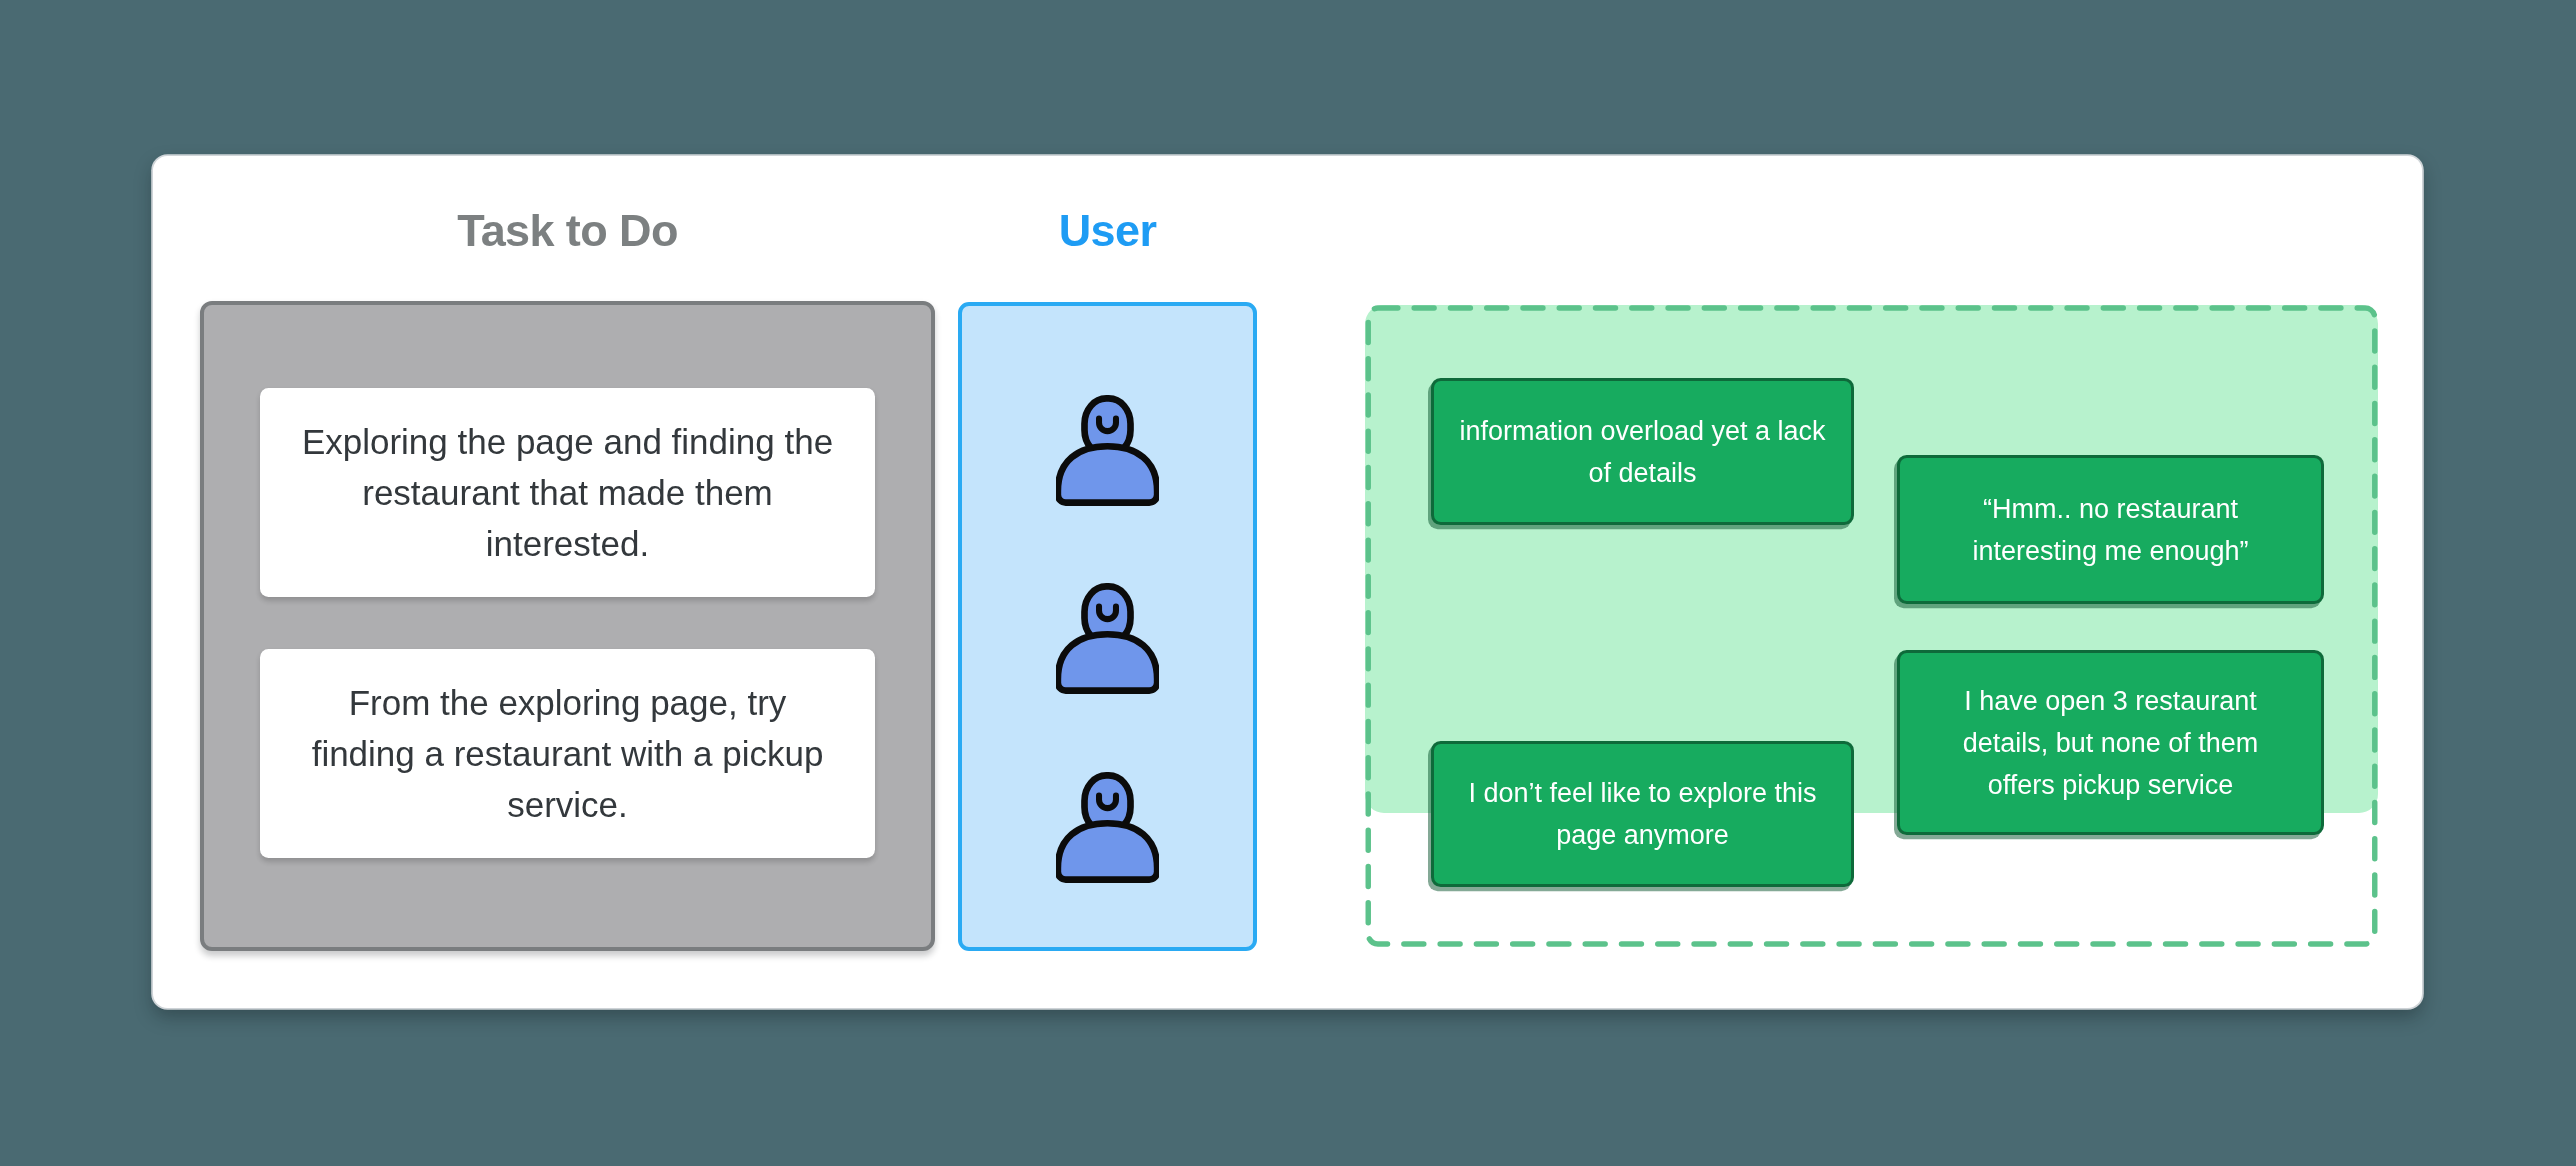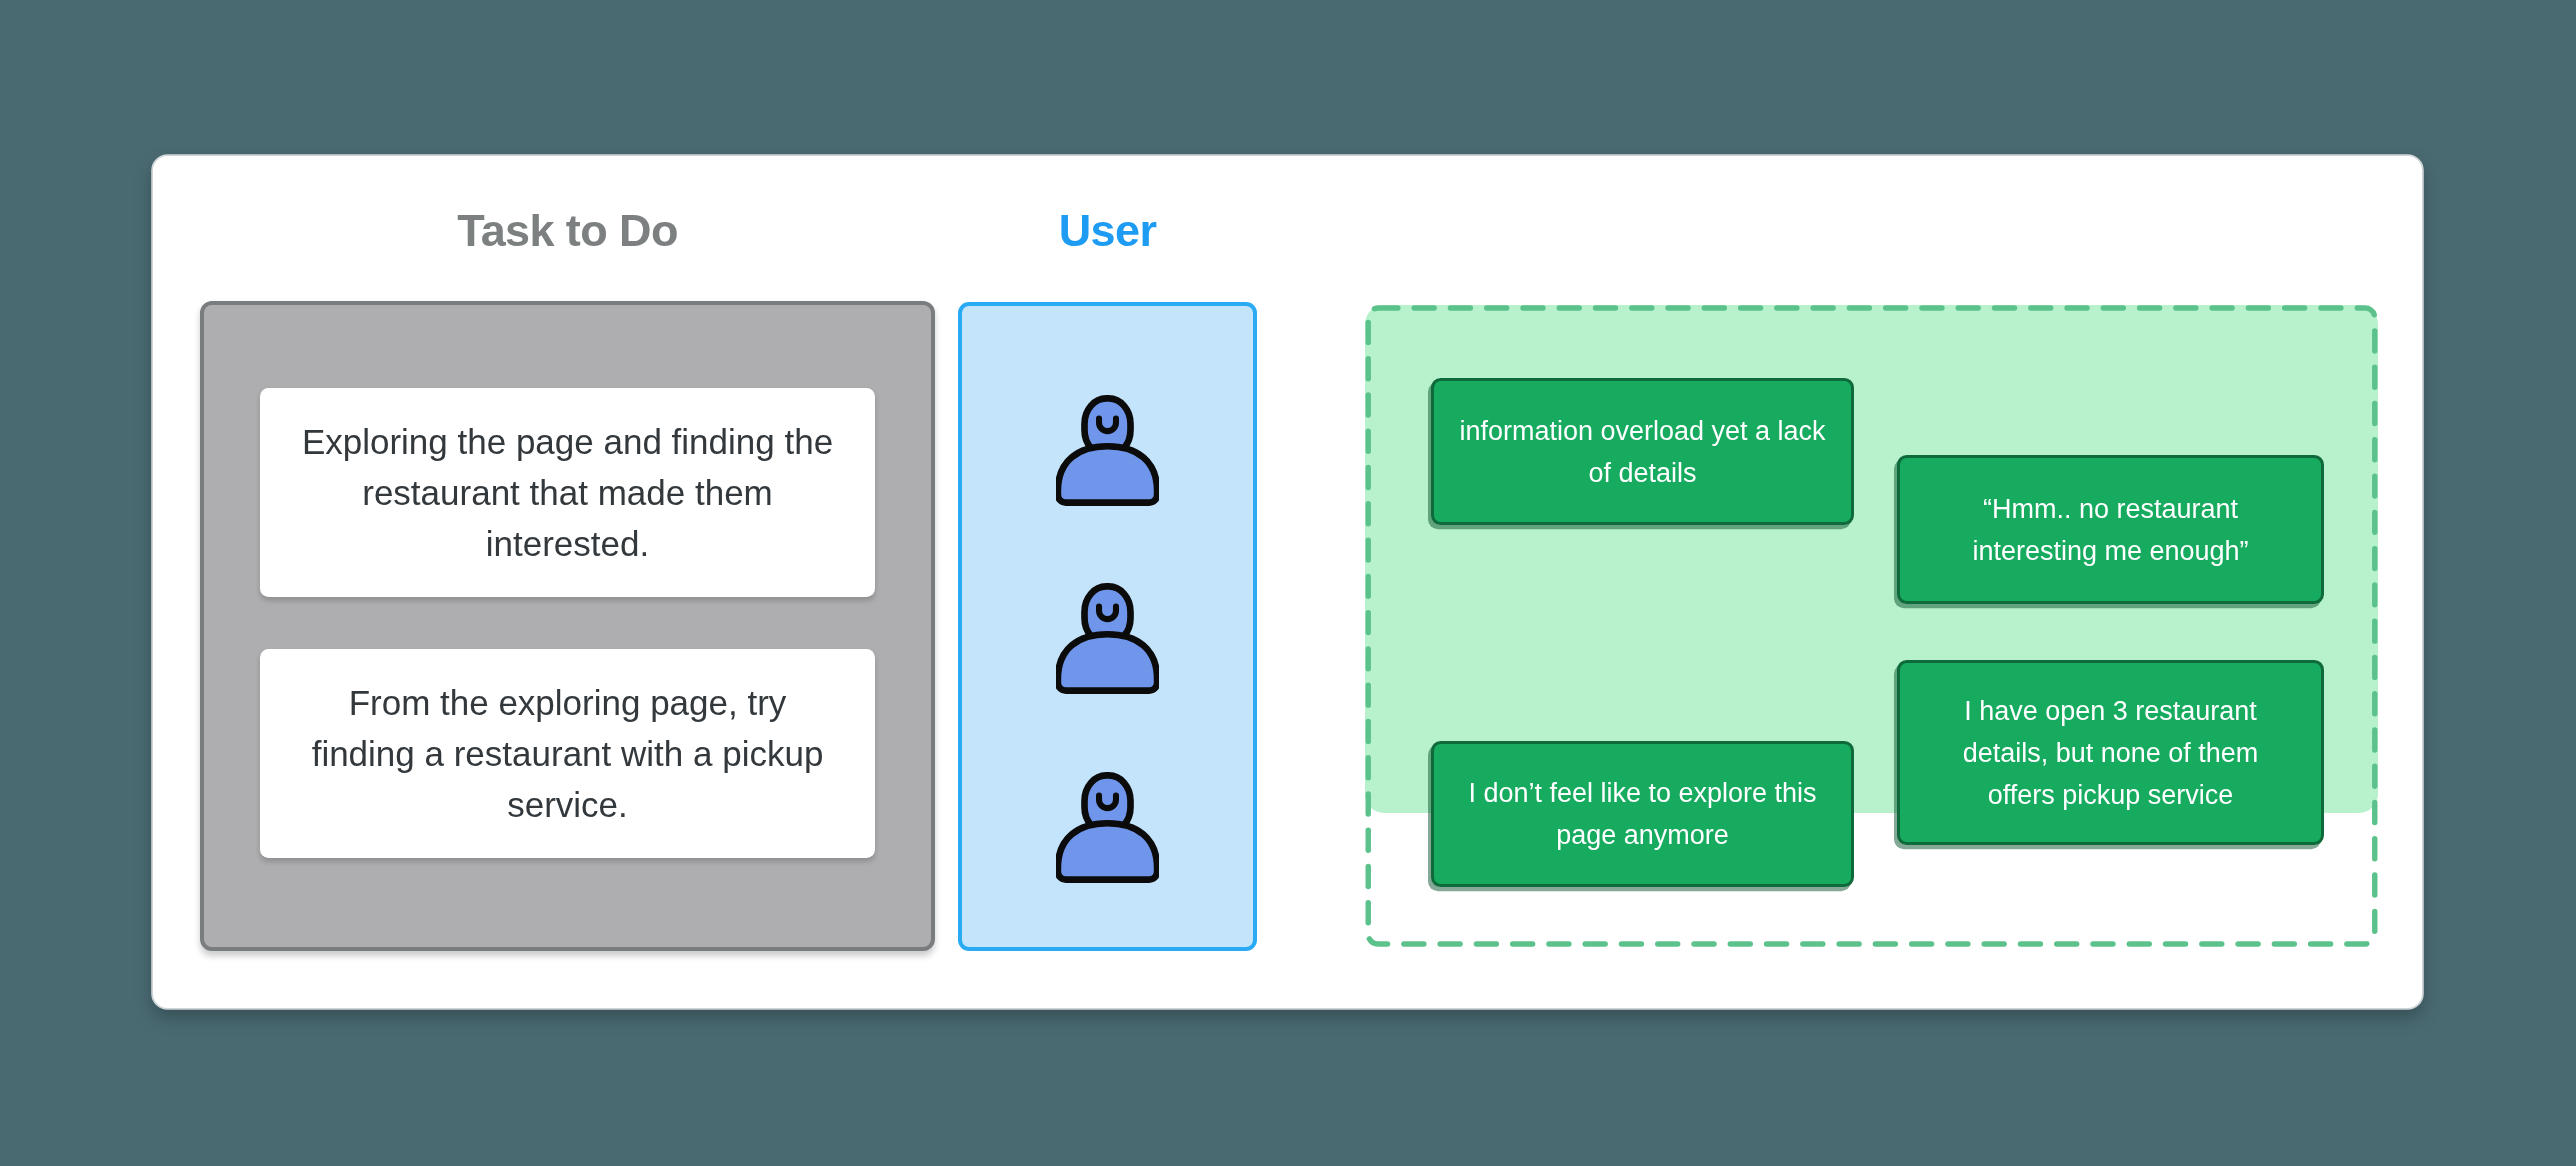--- a/index.html
+++ b/index.html
@@ -70,21 +70,21 @@
     position:absolute;box-sizing:border-box;
     background:var(--insight_card_bg,#17AB5F);
     border:3.6px solid var(--insight_card_border,#0E6A3A);
     border-radius:9.7px;
     box-shadow:-3px 4.2px 0 rgba(10,84,46,.5);
     display:flex;align-items:center;justify-content:center;
   }
   .ic-overload{left:66px;top:73px;width:423px;height:147px;}
   .ic-hmm{left:532px;top:150px;width:427px;height:149px;justify-content:center;}
   .ic-what{left:66px;top:258px;width:423px;height:146px;}
-  .ic-open{left:532px;top:345px;width:427px;height:185px;margin-top:10px;}
+  .ic-open{left:532px;top:345px;width:427px;height:185px;}
   .ic-dont{left:66px;top:436px;width:423px;height:146px;}
   .insight-text{
     font-size:27px;line-height:42px;color:var(--insight_text,#FFFFFF);
     text-align:center;padding:0 25.4px;
   }
 </style>
 </head>
 <body>
 
 <div id="page">

